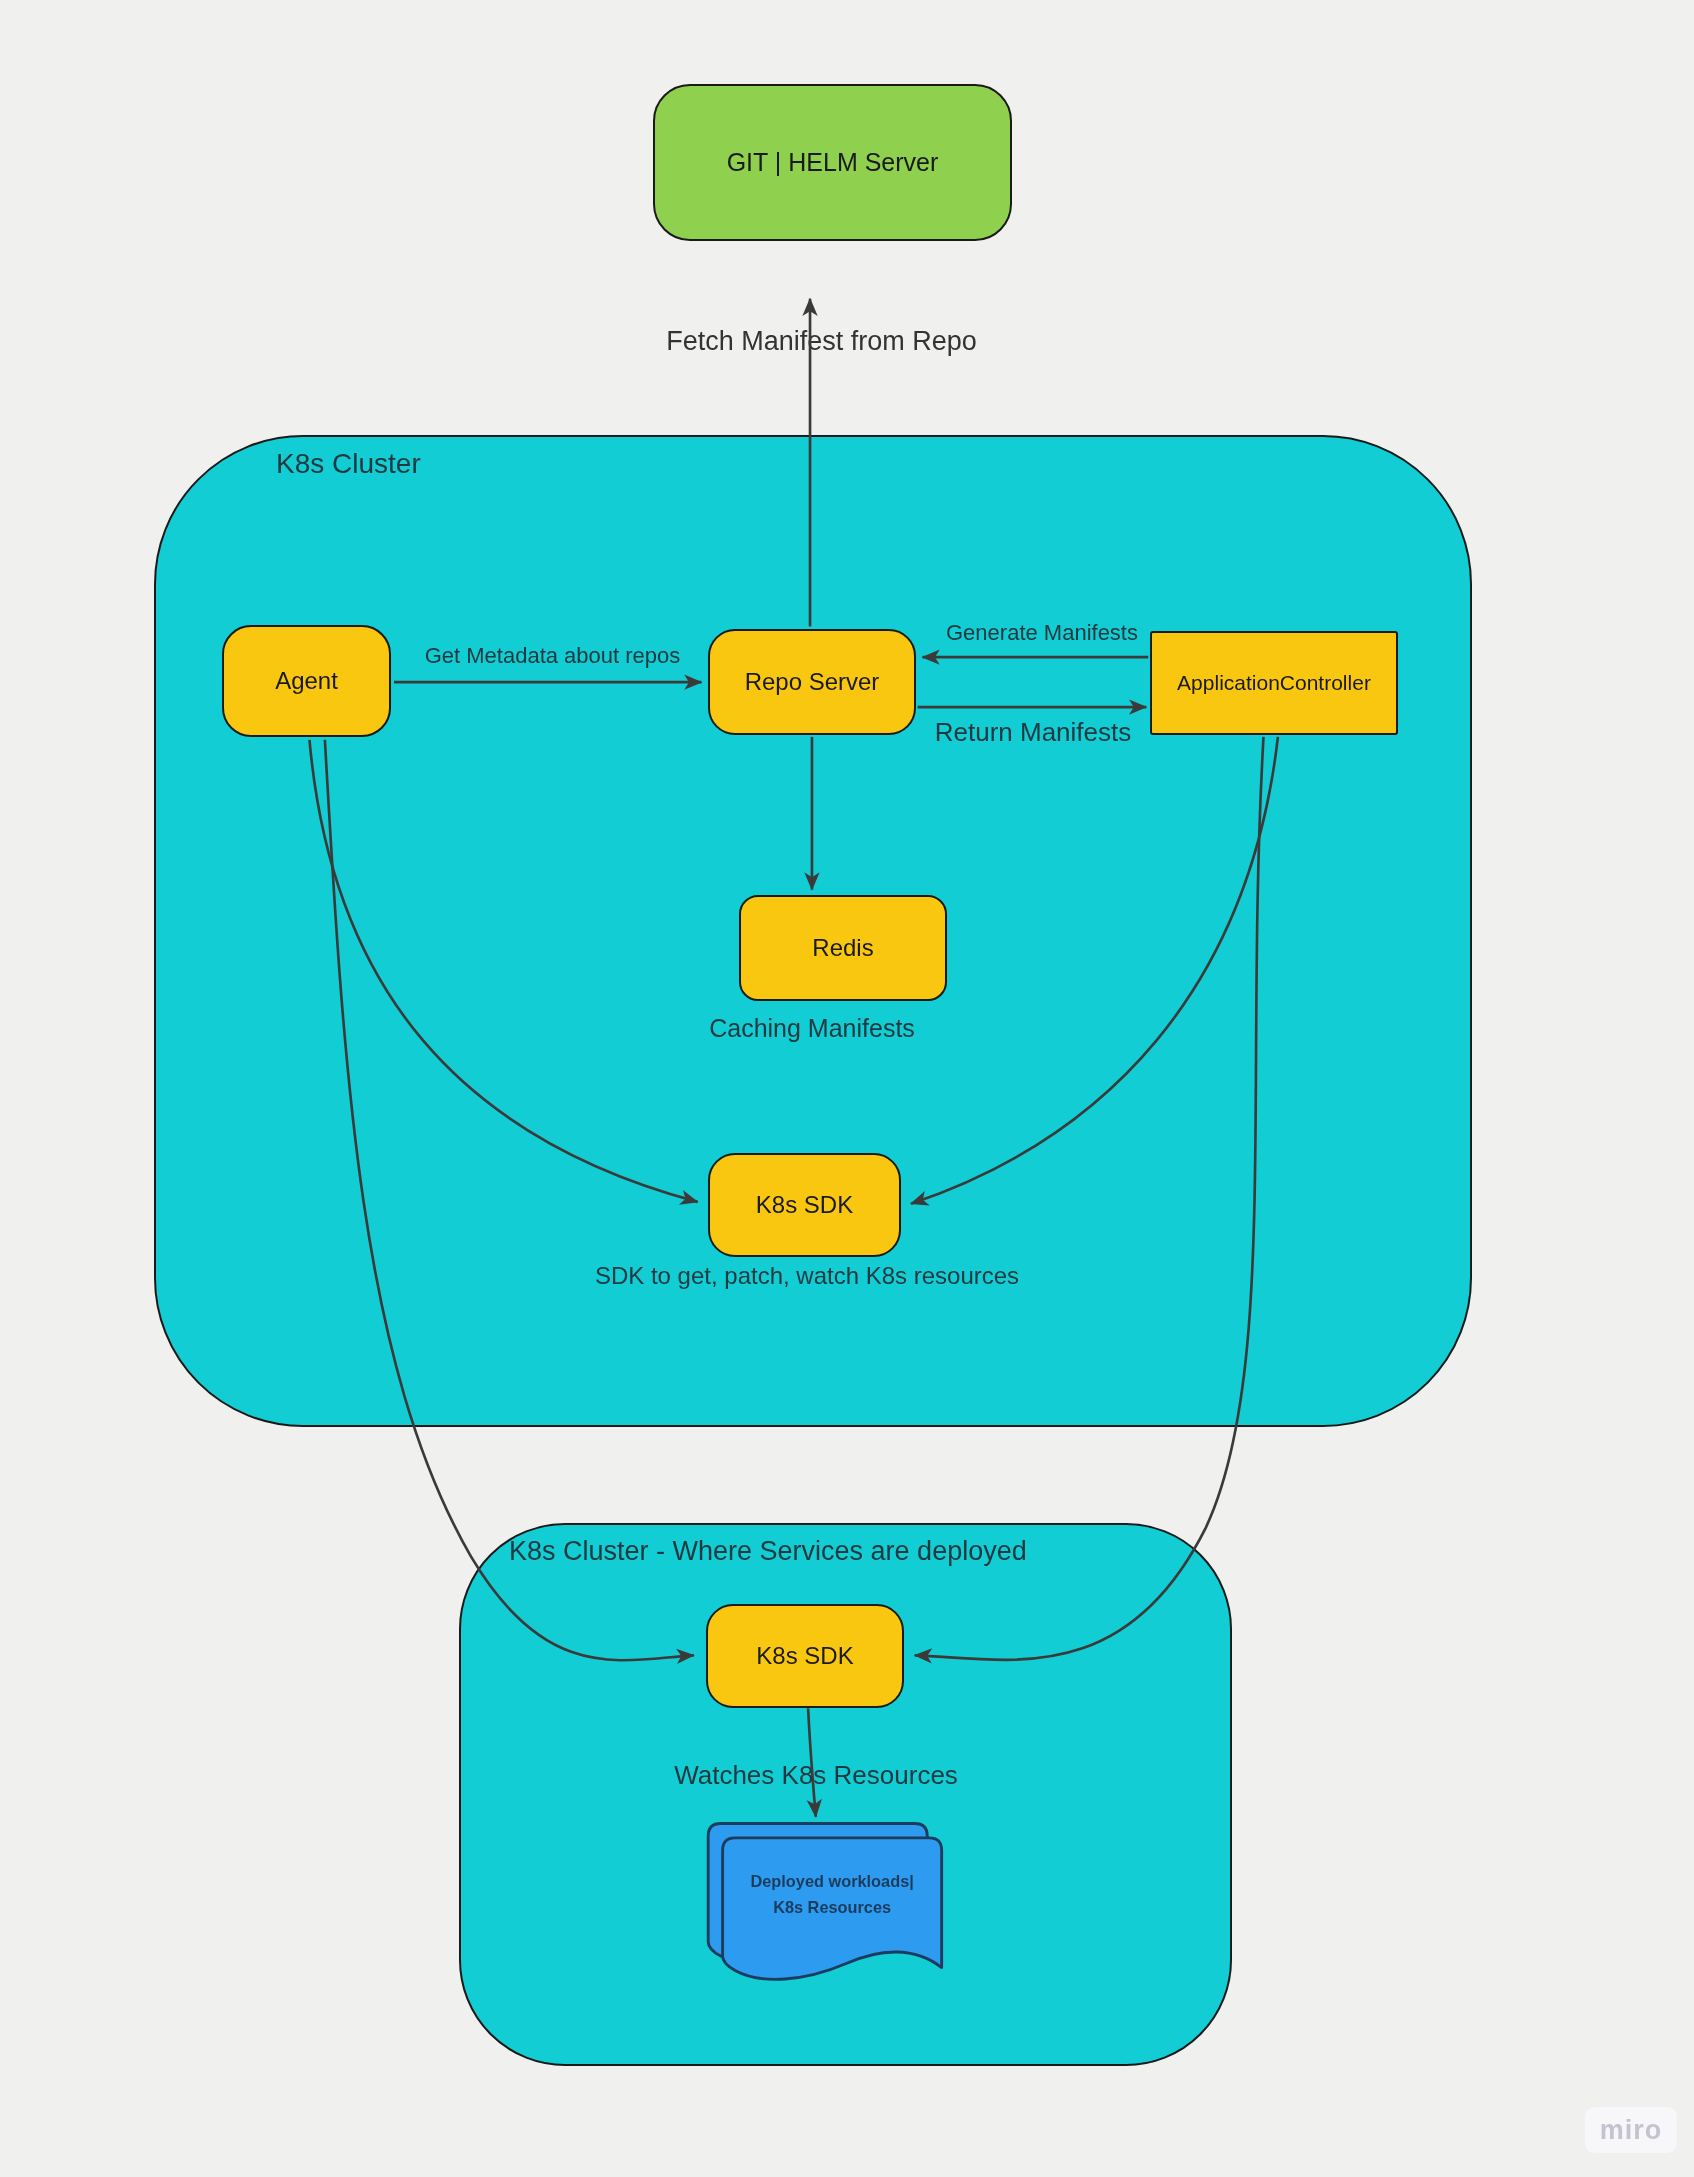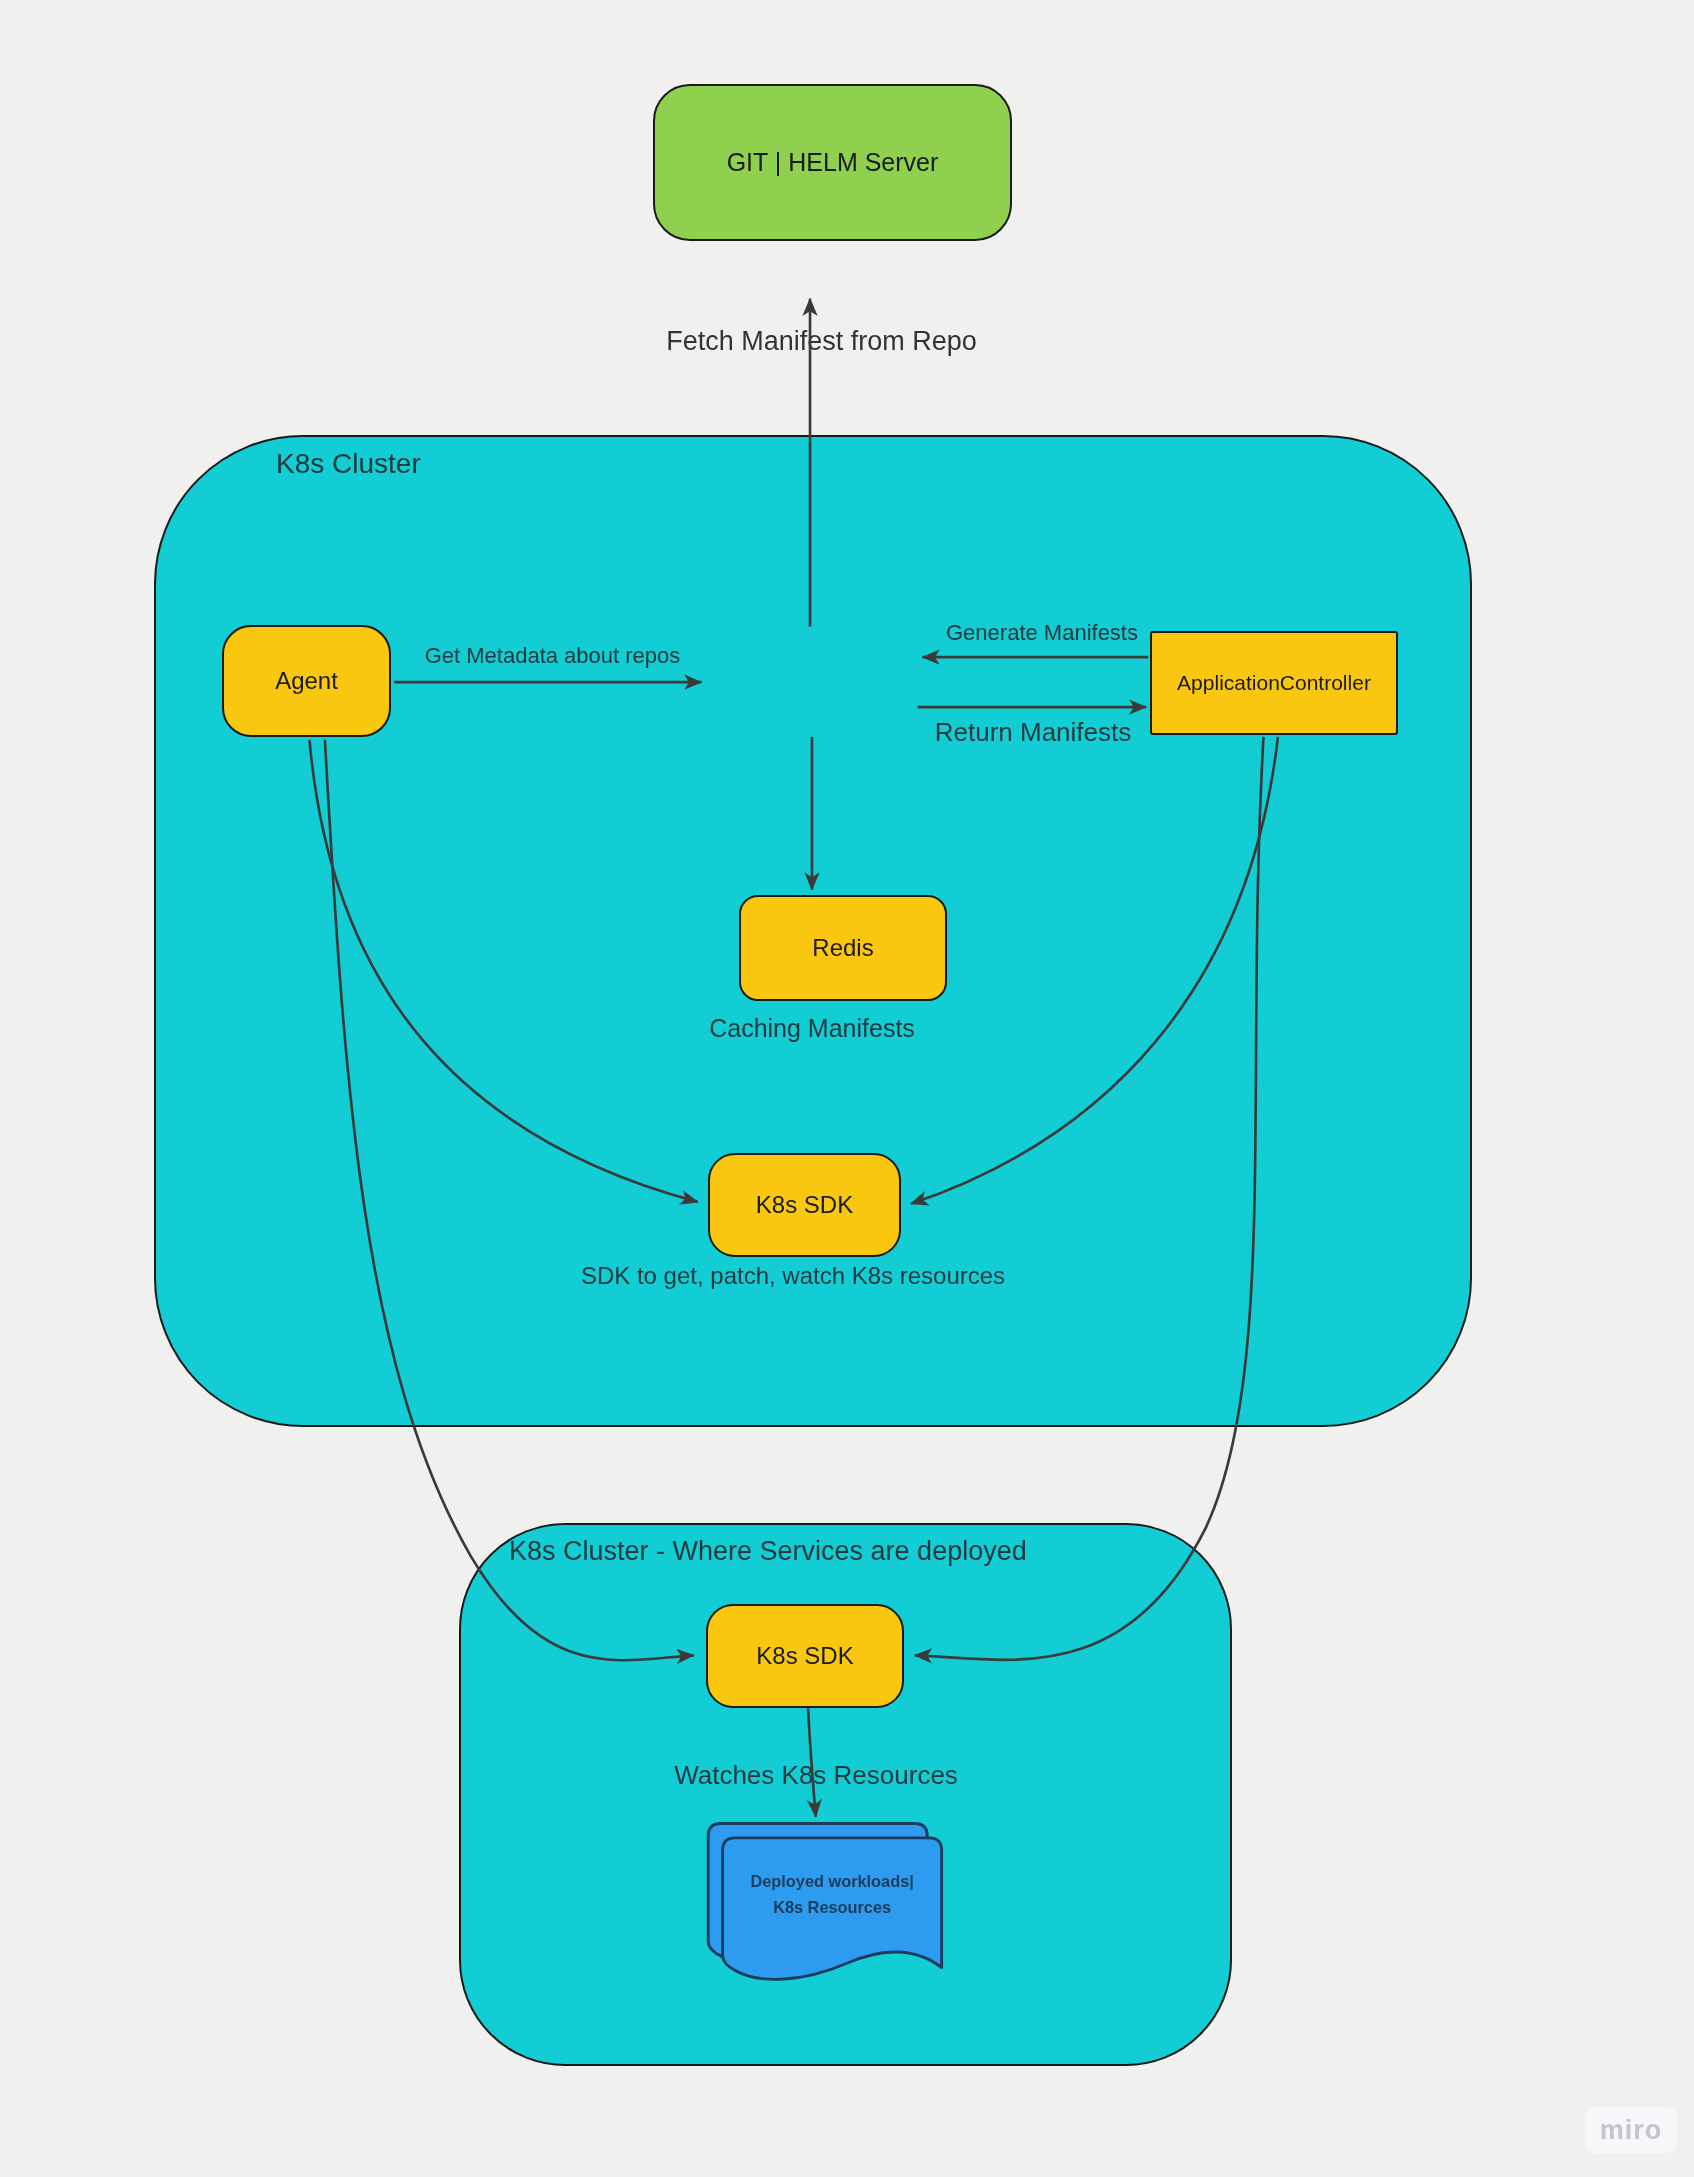--- a/index.html
+++ b/index.html
@@ -58,35 +58,36 @@
   <div class="cluster" style="left:154px; top:435px; width:1318px; height:992px; border-radius:149px;"></div>
   <div class="cluster" style="left:459px; top:1523px; width:773px; height:543px; border-radius:106px;"></div>
 
   <div class="cluster-title" style="left:276px; top:442px;margin-top:6px;">K8s Cluster</div>
   <div class="cluster-title" style="left:509px; top:1536px; font-size:27px;">K8s Cluster - Where Services are deployed</div>
 
   <div class="node green" style="left:653px; top:84px; width:359px; height:157px; border-radius:37px;">GIT | HELM Server</div>
 
   <div class="node" style="left:222px; top:625px; width:169px; height:112px; border-radius:29px;">Agent</div>
 
+  <div class="node" style="left:708px; top:629px; width:208px; height:106px; border-radius:27px;">Repo Server</div>
 
   <div class="node small-text" style="left:1150px; top:631px; width:248px; height:104px; border-radius:3px;">ApplicationController</div>
 
   <div class="node" style="left:739px; top:895px; width:208px; height:106px; border-radius:19px;">Redis</div>
 
   <div class="node" style="left:708px; top:1153px; width:193px; height:104px; border-radius:27px;">K8s SDK</div>
 
   <div class="node" style="left:706px; top:1604px; width:198px; height:104px; border-radius:27px;">K8s SDK</div>
 
   <div class="lbl big" style="left:620px; top:326px; width:403px;">Fetch Manifest from Repo</div>
   <div class="lbl on-teal" style="left:399px; top:643px; width:307px; font-size:22px;">Get Metadata about repos</div>
   <div class="lbl on-teal" style="left:922px; top:620px; width:240px; font-size:22px;">Generate Manifests</div>
   <div class="lbl on-teal" style="left:913px; top:717px; width:240px; font-size:26px;">Return Manifests</div>
   <div class="lbl on-teal" style="left:668px; top:1014px; width:288px; font-size:25px;">Caching Manifests</div>
-  <div class="lbl on-teal" style="left:505px; top:1262px; width:576px; font-size:24px;">SDK to get, patch, watch K8s resources</div>
+  <div class="lbl on-teal" style="left:519px; top:1262px; width:576px; font-size:24px;">SDK to get, patch, watch K8s resources</div>
   <div class="lbl on-teal" style="left:624px; top:1760px; width:384px; font-size:26px;">Watches K8s Resources</div>
 
   <svg class="overlay" width="1695" height="2178" viewBox="0 0 1764 2267">
     <defs>
       <marker id="ah" markerUnits="userSpaceOnUse" markerWidth="22" markerHeight="20" refX="19" refY="9" orient="auto">
         <path class="ah" d="M1,1 L20,9 L1,17 L6,9 Z"></path>
       </marker>
     </defs>
 
     <path class="doc" transform="translate(-15,-15)" d="M752,1926 Q752,1913 765,1913 L967,1913 Q980,1913 980,1926 L980,2048 C952,2026 916,2028 880,2044 C838,2062 792,2066 765,2051 Q752,2044 752,2036 Z"></path>

